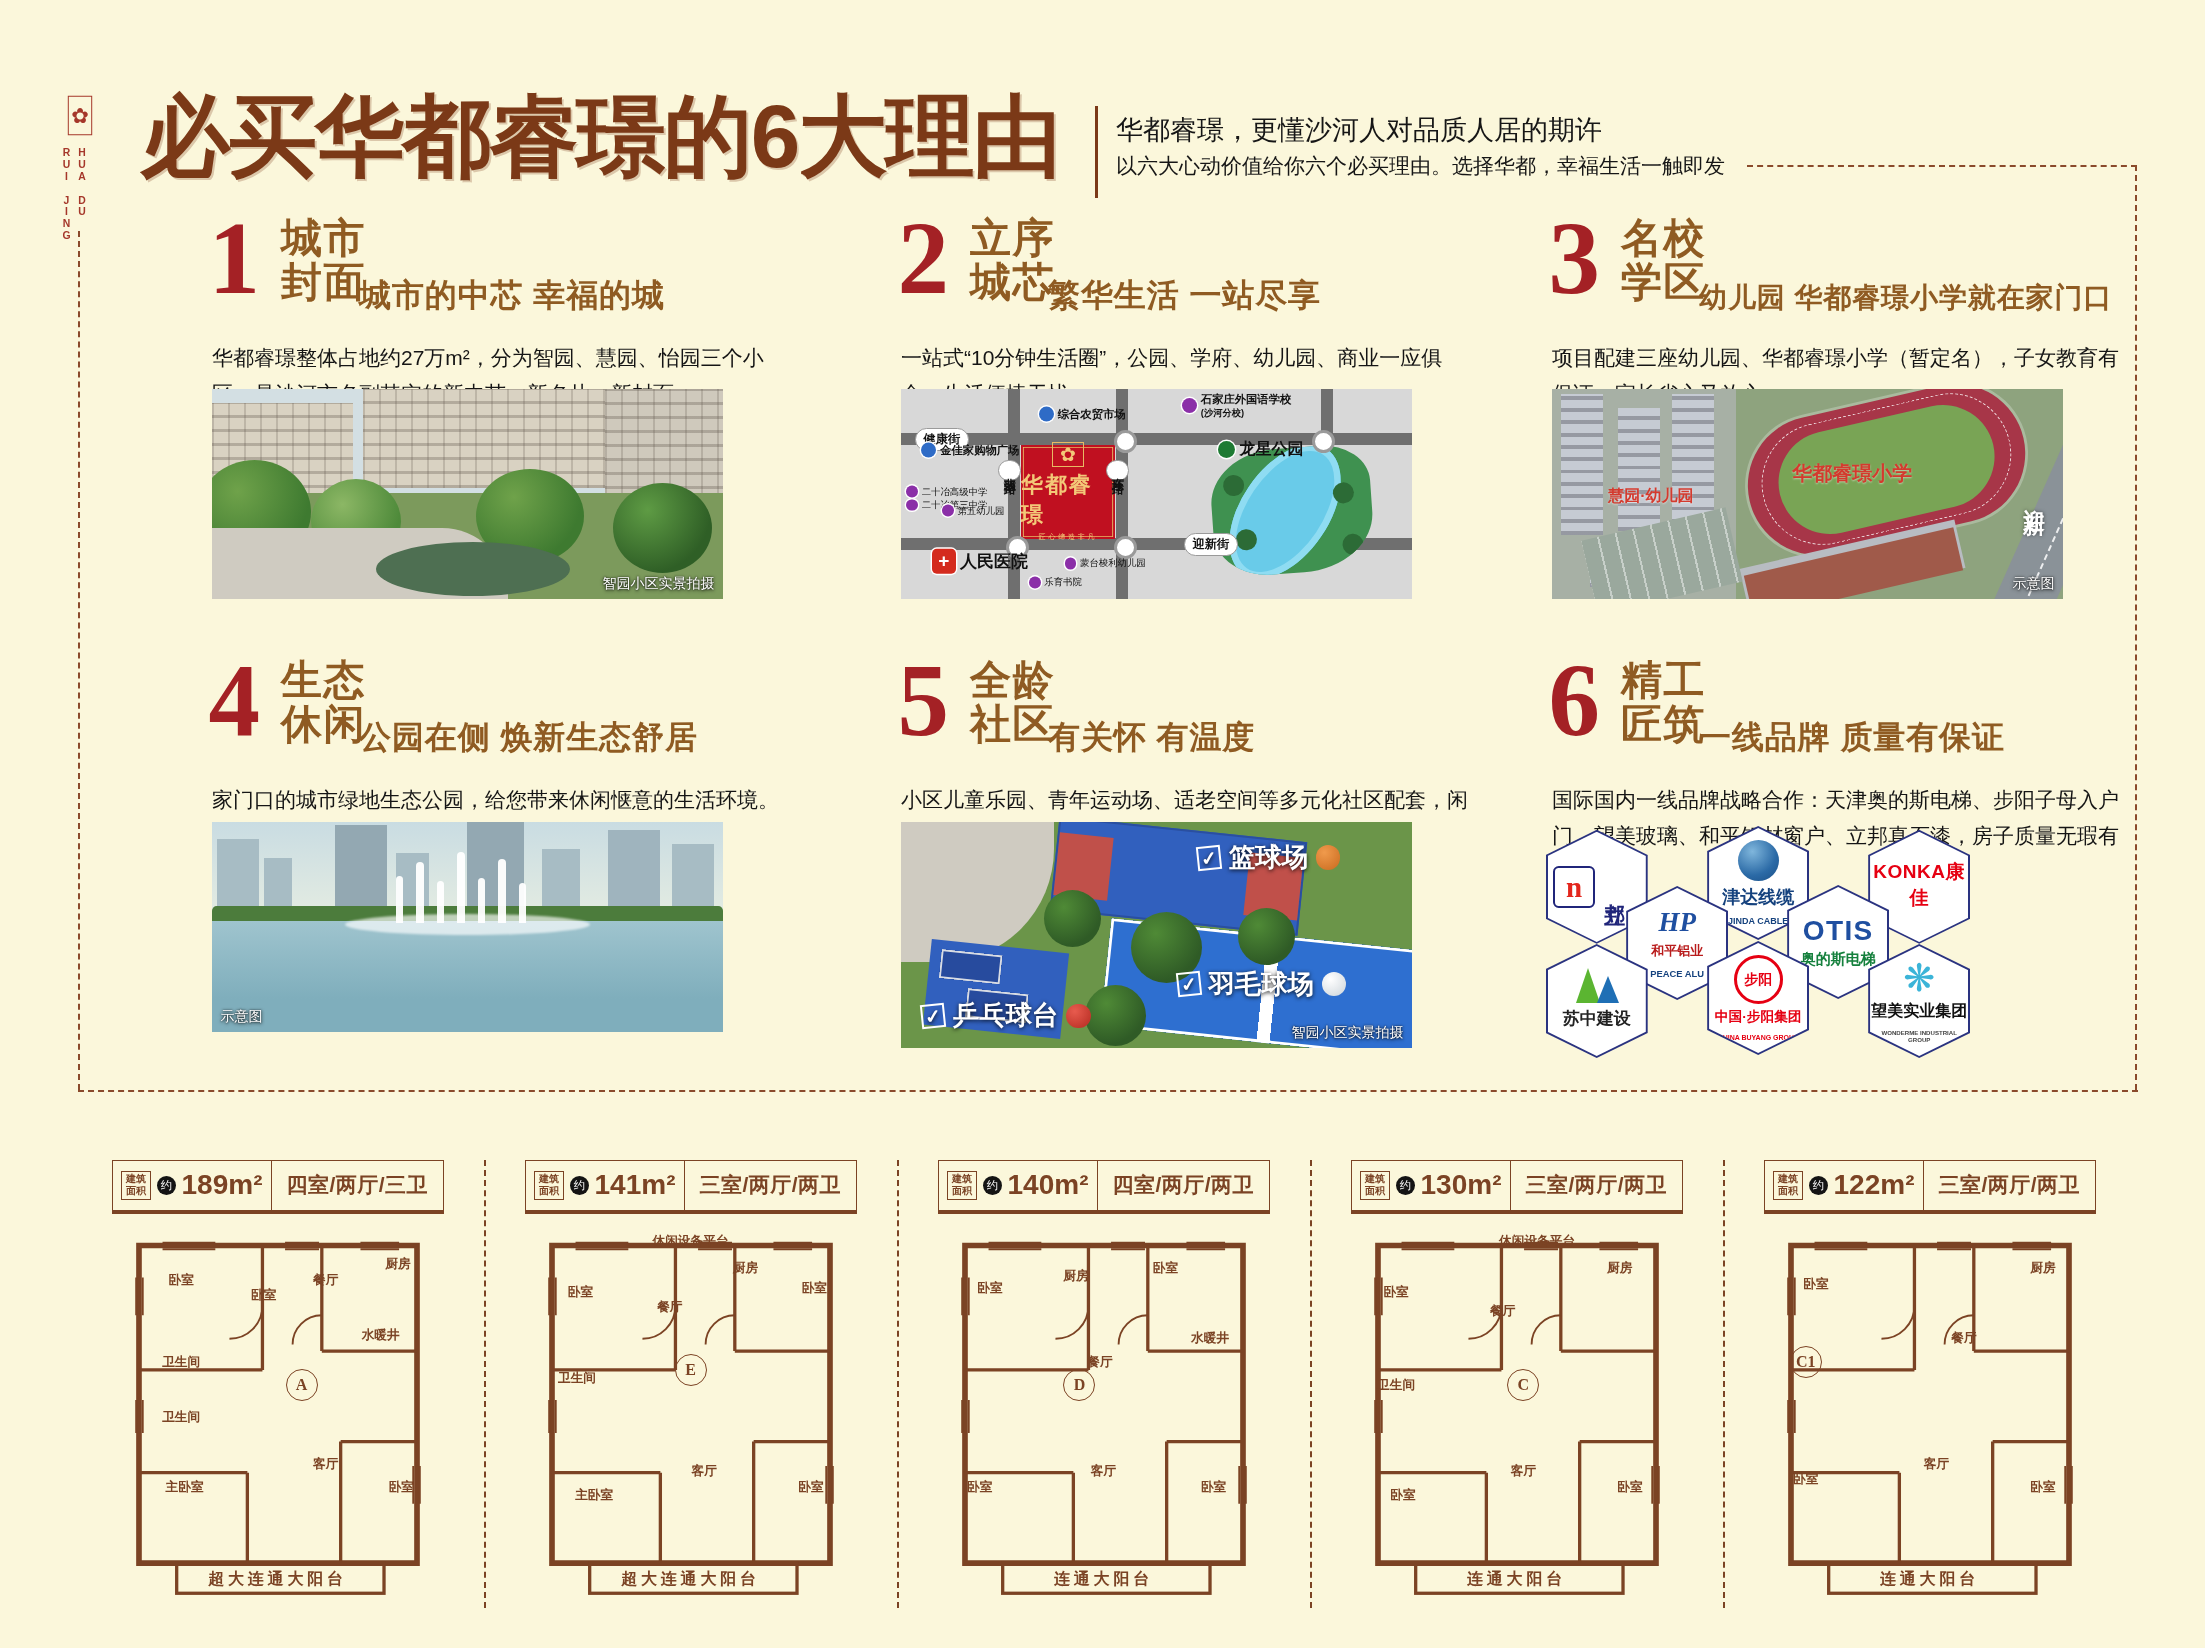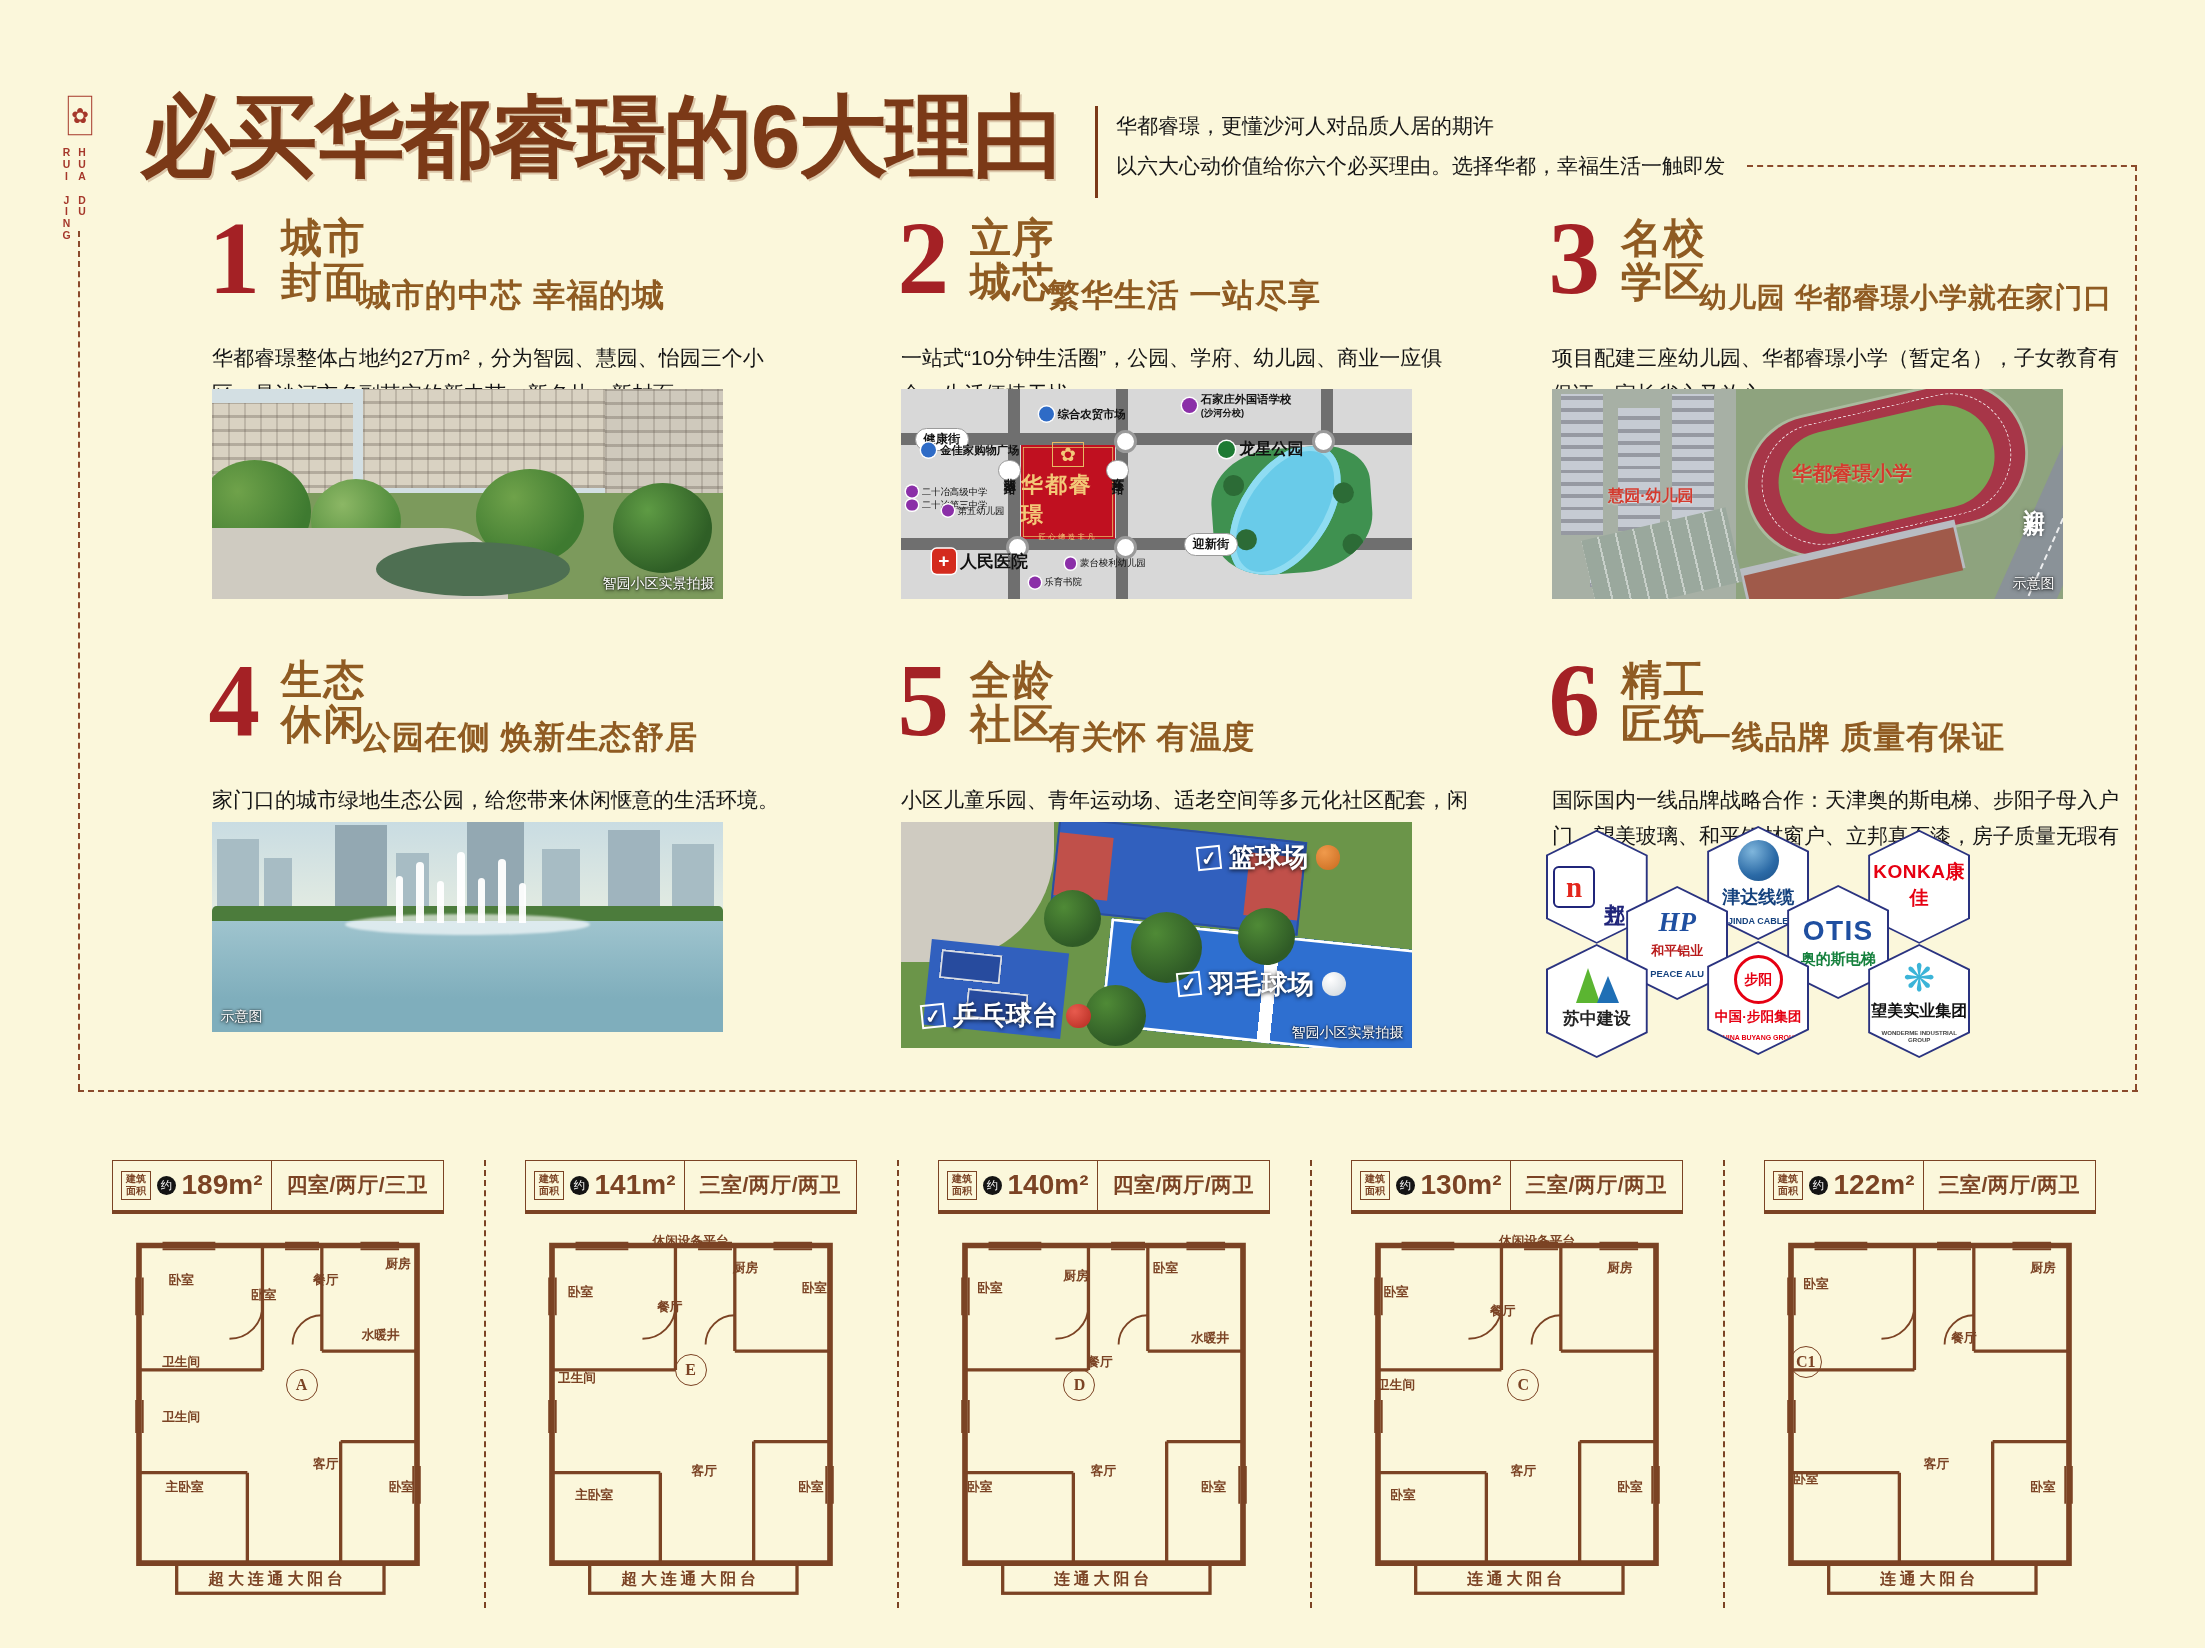--- a/index.html
+++ b/index.html
@@ -10,21 +10,21 @@
   .logo-emblem{position:absolute;left:65px;top:93px;width:30px;height:45px;
 phy    border:1.9px solid #A5372A;display:flex;align-items:center;justify-content:center;
     color:#A5372A;font-size:21px;box-shadow:inset 0 0 0 2.8px #FBF7DB, inset 0 0 0 3.8px #A5372A;}
   .logo-text{position:absolute;left:60px;top:147px;display:flex;gap:4.7px;color:#A5372A;
     font-weight:700;font-size:10.4px;letter-spacing:0.9px;}
   .logo-text span{writing-mode:vertical-rl;text-orientation:upright;line-height:1.05;}
   .page-title{position:absolute;left:141px;top:92px;font-size:89px;line-height:1;
     font-weight:900;color:#7B3917;letter-spacing:-1.9px;font-family:"Liberation Sans",sans-serif;
     text-shadow:1.9px 1.9px 0 rgba(123,57,23,.25);white-space:nowrap;}
   .hdr-div{position:absolute;left:1095px;top:106px;width:3.3px;height:92px;background:#7B3917;}
-  .hdr-sub1{position:absolute;left:1116px;top:112px;font-size:21px;color:#161616;}
+  .hdr-sub1{position:absolute;left:1116px;top:112px;font-size:27px;color:#161616;}
   .hdr-sub2{position:absolute;left:1116px;top:152px;font-size:21px;color:#161616;}
 
   
   .dash{position:absolute;}
   .dash-t{left:1747px;top:165px;width:390px;border-top:2.4px dashed #8A4A2B;}
   .dash-r{left:2135px;top:165px;height:925px;border-left:2.4px dashed #8A4A2B;}
   .dash-b{left:78px;top:1090px;width:2060px;border-top:2.4px dashed #8A4A2B;}
   .dash-l{left:78px;top:231px;height:859px;border-left:2.4px dashed #8A4A2B;}
 
   

